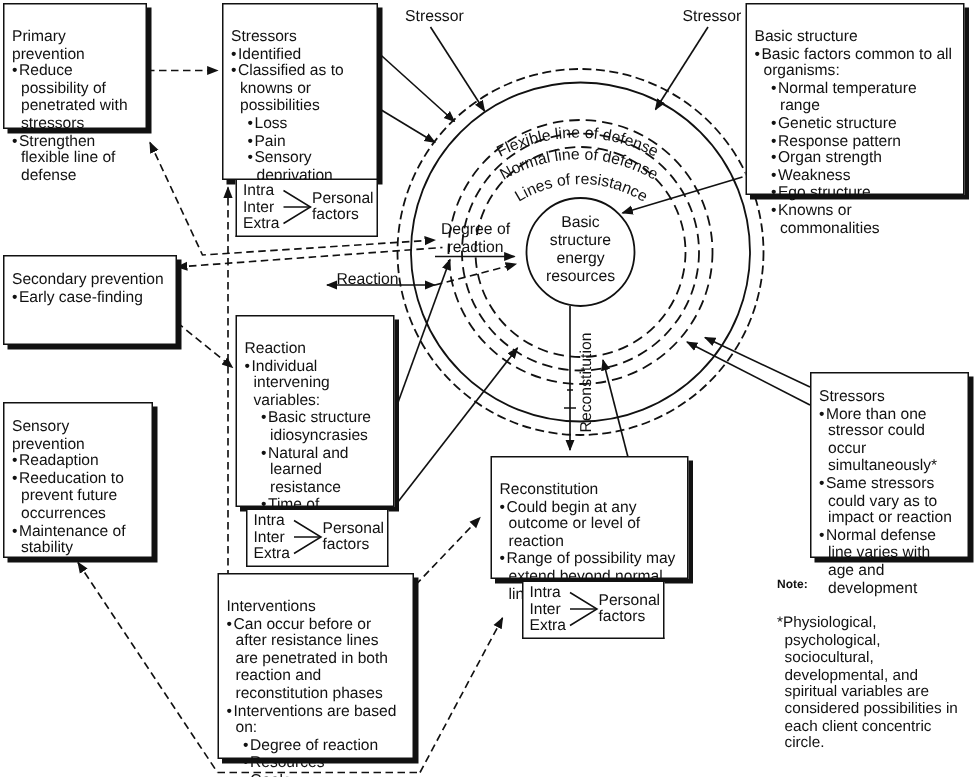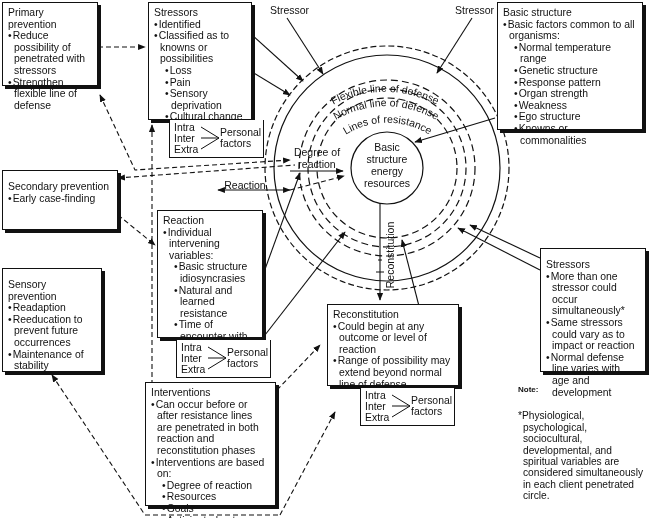--- a/index.html
+++ b/index.html
@@ -1,27 +1,27 @@
 <!DOCTYPE html>
 <html><head>
 <meta charset="utf-8">
 <style>
   html, body { margin: 0; padding: 0; background: #ffffff; }
   body { width: 650px; height: 518px; position: relative; overflow: hidden;
          font-family: "Liberation Sans", sans-serif; color: #111; }
   .box { position: absolute; background: #fff; border: 1.3px solid #111;
          box-shadow: 3px 3px 0 #111; font-size: 10.4px; line-height: 11.6px;
-         padding: 4px 5px; box-sizing: border-box; }
+         padding: 16px 5px; box-sizing: border-box; }
   .box .title { display: block; }
   .box .item { display: block; padding-left: 6px; text-indent: -6px; }
   .box .item::before { content: "•"; margin-right: 1px; }
   .box .sub { display: block; padding-left: 17px; text-indent: -6px; }
   .box .sub::before { content: "•"; margin-right: 1px; }
   .pf { position: absolute; background: #fff; border: 1.2px solid #111; border-top: none;
-        font-size: 10.4px; line-height: 11.5px; box-sizing: border-box; margin-left: 12px; }
+        font-size: 10.4px; line-height: 11.5px; box-sizing: border-box; }
   .pf .lbl { position: absolute; left: 4px; }
   .pf .pfac { position: absolute; }
   .note { position: absolute; font-size: 10.2px; line-height: 11.4px; }
   .note .nh { font-size: 8px; font-weight: bold; display: block; margin-bottom: 15px; }
   .note .nt { display: block; padding-left: 5px; text-indent: -5px; }
   svg#diagram { position: absolute; left: 0; top: 0; }
   svg text { font-family: "Liberation Sans", sans-serif; fill: #111; }
 </style>
 </head>
 <body>
@@ -195,14 +195,14 @@
   <span class="item">Can occur before or after resistance lines are penetrated in both reaction and reconstitution phases</span>
   <span class="item">Interventions are based on:</span>
   <span class="sub">Degree of reaction</span>
   <span class="sub">Resources</span>
   <span class="sub">Goals</span>
   <span class="sub">Anticipated outcome</span>
 </div>
 
 <div class="note" style="left:518px; top:384px; width:130px;">
   <span class="nh">Note:</span>
-  <span class="nt">*Physiological, psychological, sociocultural, developmental, and spiritual variables are considered simultaneously in each client penetrated circle.</span>
+  <span class="nt">*Physiological, psychological, sociocultural, developmental, and spiritual variables are considered possibilities in each client concentric circle.</span>
 </div>
 
 </body></html>

